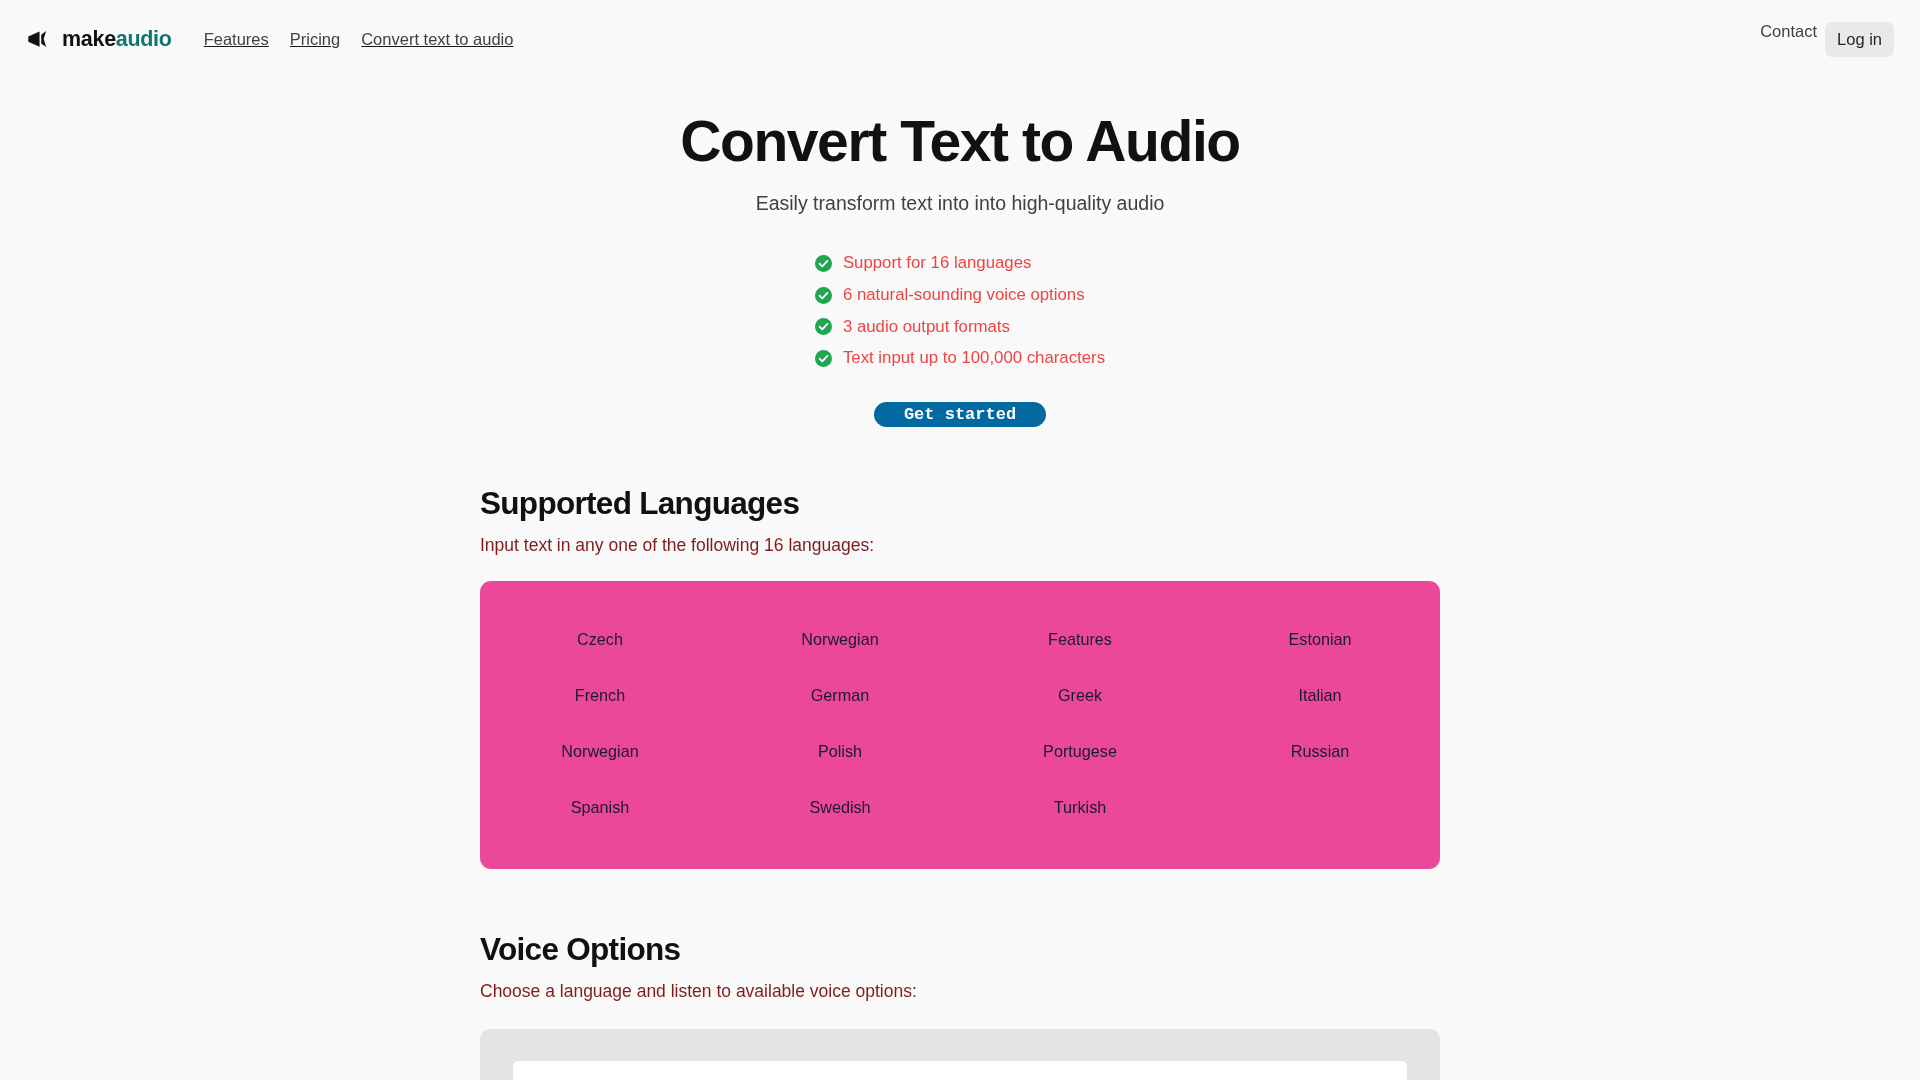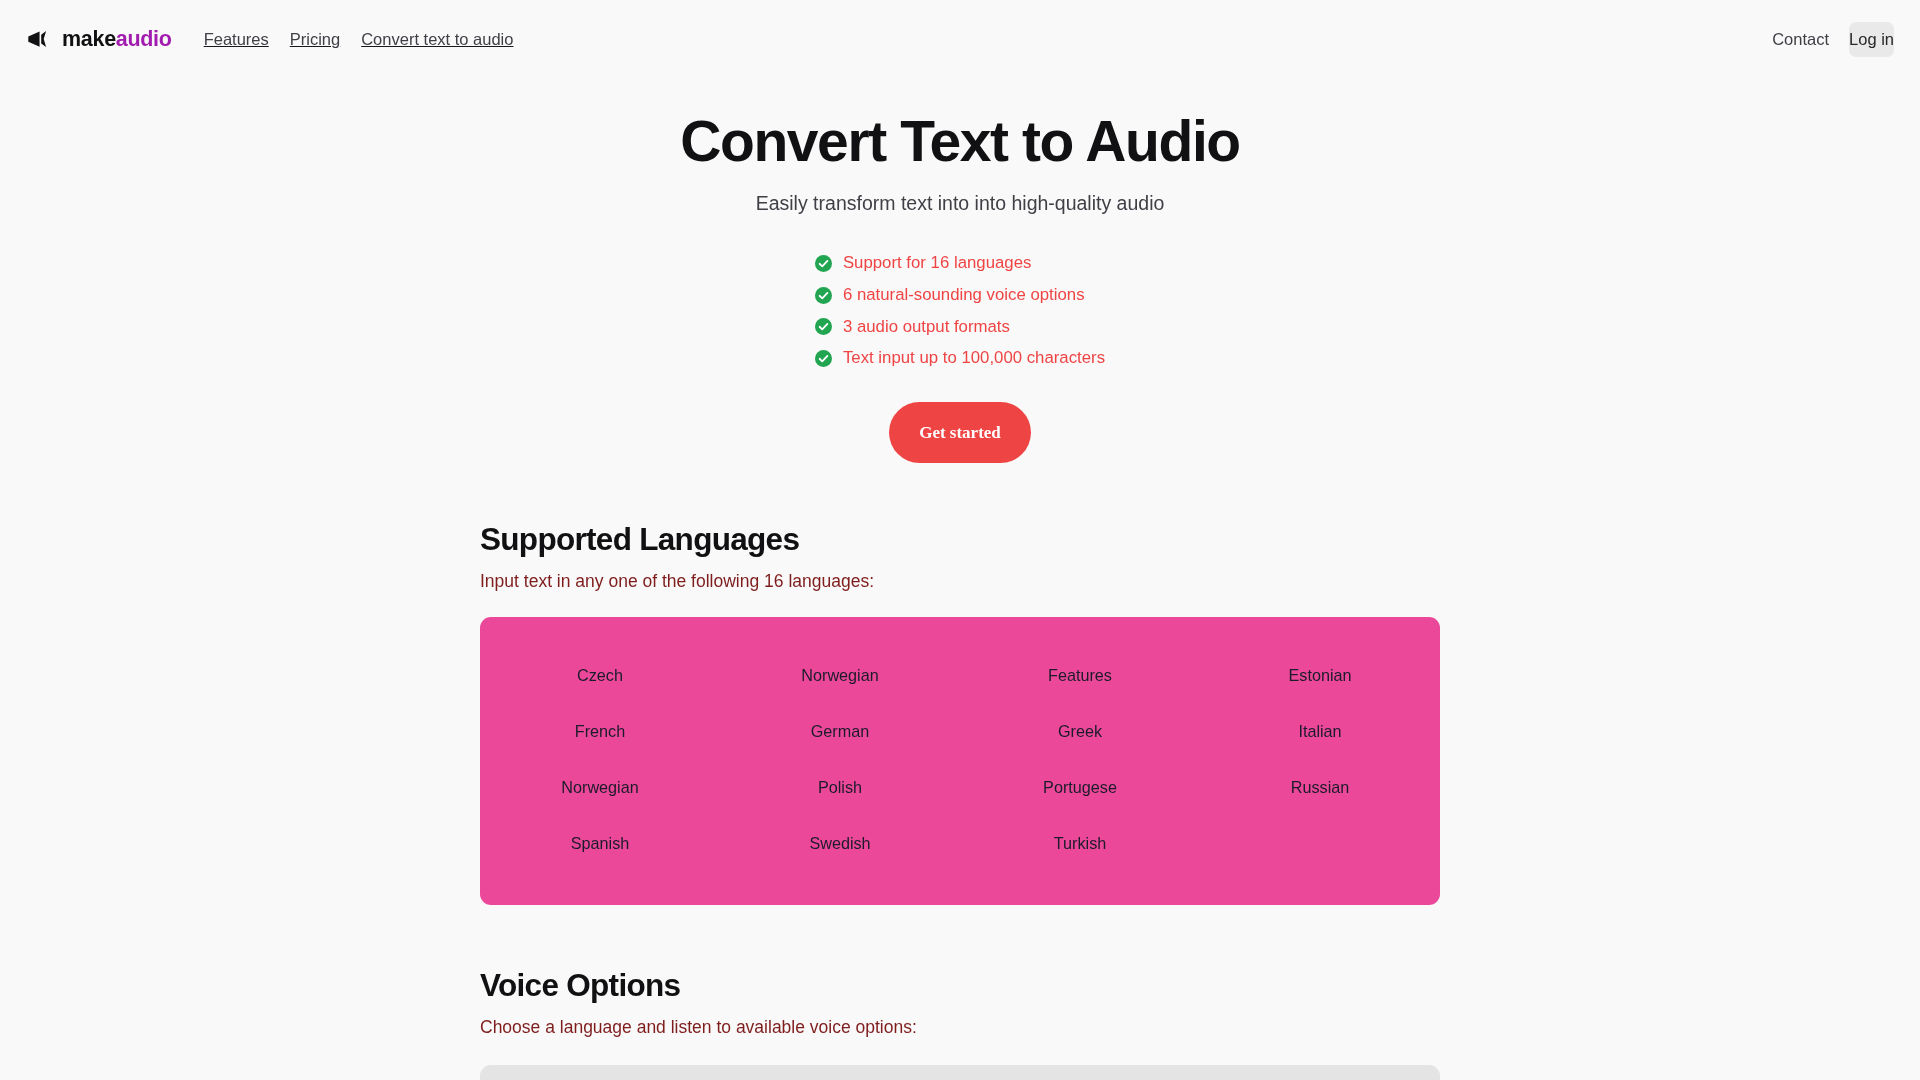--- a/index.html
+++ b/index.html
@@ -43,60 +43,59 @@
   }
 
   .brand-text {
     font-size: 21.5px;
     font-weight: bold;
     letter-spacing: -0.3px;
     line-height: 1;
     white-space: nowrap;
   }
   .brand-text .b-make { color: #111113; }
-  .brand-text .b-audio { color: #a21caf; }
+  .brand-text .b-audio { color: #0f766e; }
 
   .nav-links {
     display: flex;
     align-items: center;
     gap: 21px;
     text-decoration: underline;
   }
 
   .nav-link {
     font-size: 16.5px;
     color: #3f3f46;
     text-decoration: none;
     white-space: nowrap;
     line-height: 1;
   }
 
   .nav-right {
     margin-left: auto;
     display: flex;
-    align-items: center;
-    gap: 14px;
+    gap: 2px;
   }
 
   .nav-contact {
     font-size: 16.5px;
     color: #3f3f46;
     text-decoration: none;
     white-space: nowrap;
     padding: 0 6px;
   }
 
   .btn-login {
     font-family: inherit;
     font-size: 16.5px;
     color: #27272a;
     background: #e9e9e9;
     border: none;
     border-radius: 7px;
-    padding: 9px 0;
+    padding: 9px 12px;
     cursor: pointer;
     line-height: 1;
     white-space: nowrap;
   }
 
   
   .hero {
     padding-top: 31px;
     text-align: center;
   }
@@ -145,28 +144,28 @@
     white-space: nowrap;
   }
 
   .cta-wrap {
     margin-top: 32px;
     display: flex;
     justify-content: center;
   }
 
   .btn-cta {
-    font-family: Liberation Serif, serif;
+    font-family: Liberation Mono, monospace;
     font-size: 17px;
     font-weight: bold;
     color: #ffffff;
-    background: #ef4444;
+    background: #0369a1;
     border: none;
     border-radius: 999px;
-    padding: 22px 30px;
+    padding: 4px 30px;
     cursor: pointer;
     line-height: 1;
     white-space: nowrap;
   }
 
   
   .container {
     width: 960px;
     margin: 0 auto;
   }

